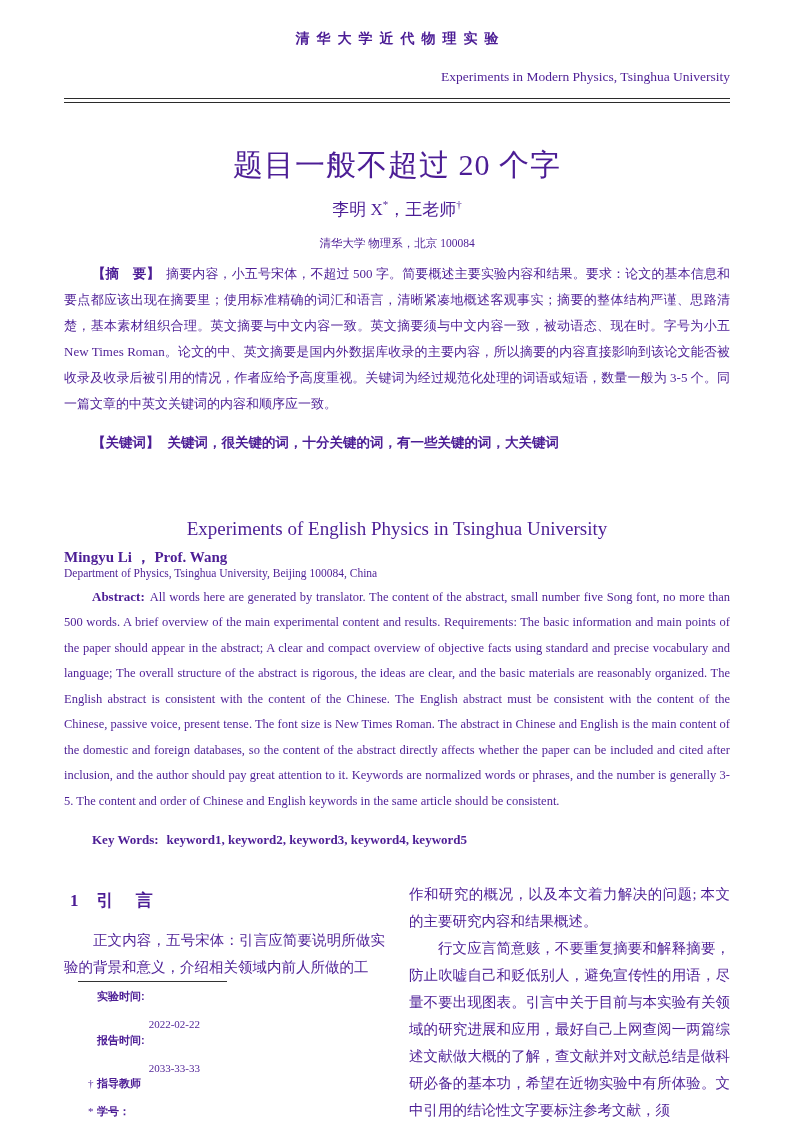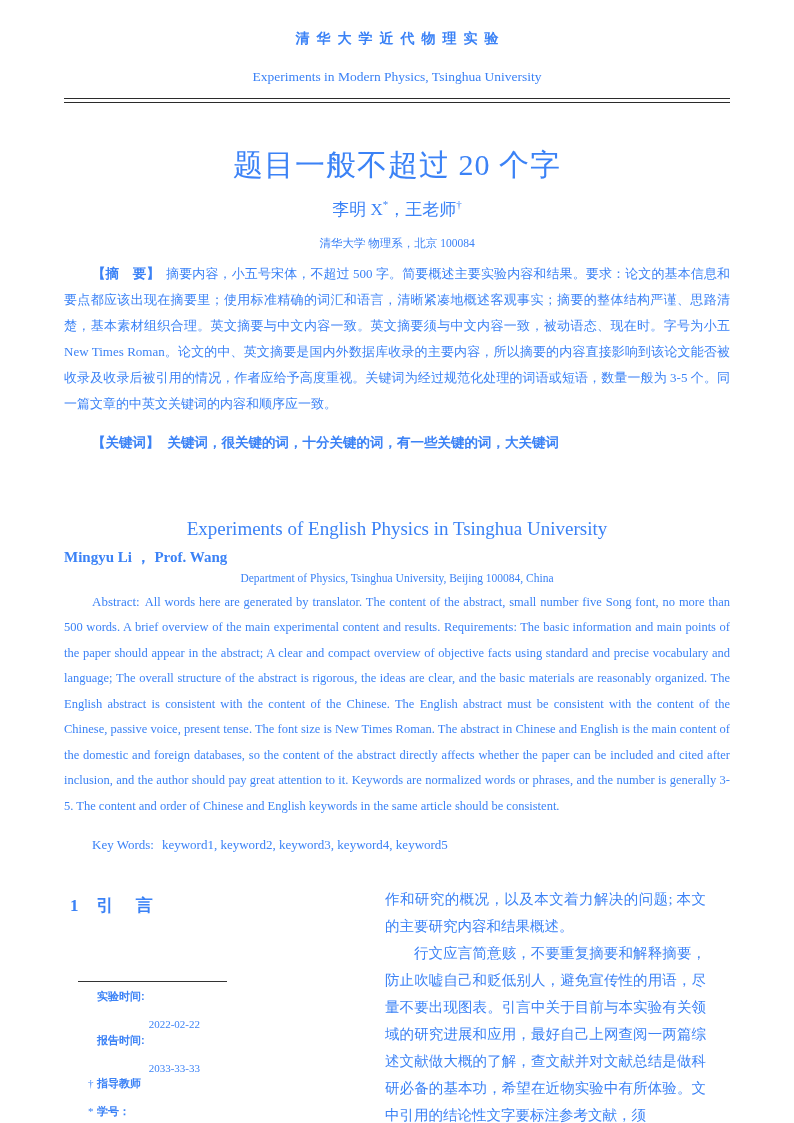--- a/index.html
+++ b/index.html
@@ -1,48 +1,48 @@
 <!DOCTYPE html>
 <html><head>
 <meta charset="utf-8">
 <style>
   html,body { margin:0; padding:0; background:#e8e8e8; }
   .page {
     width:794px; height:1123px; margin:0 auto; background:#ffffff;
     position:relative; overflow:hidden;
     font-family:"Liberation Serif","DejaVu Serif",serif;
-    color:#3b82f6;
+    color:#4c1d95;
   }
   .inner { position:absolute; left:64px; top:0; width:666px; }
 
   .hei { font-family:"Liberation Sans","DejaVu Sans",sans-serif; font-weight:700; }
 
   .hdr-zh { margin-top:30px; text-align:center; font-size:14px; letter-spacing:7px; text-indent:7px; }
-  .hdr-en { margin-top:21px; text-align:center; font-size:13.5px; }
+  .hdr-en { margin-top:21px; text-align:right; font-size:13.5px; }
   .double-rule { margin-top:13px; height:2.5px; border-top:1.5px solid #2b2b2b; border-bottom:1.5px solid #2b2b2b; }
 
   .main-title { margin-top:42px; font-size:30px; text-align:center; letter-spacing:1px; font-weight:400; }
   .authors-zh { margin-top:12px; font-size:17px; text-align:center; }
   .authors-zh sup { font-size:11px; }
   .affil-zh { margin-top:15px; font-size:11.5px; text-align:center; }
 
   .abs-zh { margin-top:10px; font-size:13px; line-height:26px; text-align:justify; text-indent:28px; }
   .abs-zh .abs-label { font-size:13.5px; margin-right:6px; }
   .kw-zh { margin-top:5px; font-size:13.5px; line-height:26px; text-indent:28px; }
   .kw-zh .kw-label { margin-right:8px;margin-top:10px; }
 
   .en-title { margin-top:62px; font-size:19px; text-align:center; font-weight:400; }
   .en-authors { margin-top:8px; font-size:15px; font-weight:700; }
-  .en-affil { margin-top:5px; font-size:11.5px; text-align:center; }
+  .en-affil { font-size:11.5px; }
   .abs-en { margin-top:5px; font-size:12.5px; line-height:25.5px; text-align:justify; text-indent:28px; }
-  .abs-en .abs-en-label { font-weight:400; font-size:13px; margin-right:5px; }
-  .kw-en { font-size:13px; line-height:25.5px; text-indent:28px; font-weight:400; }
+  .abs-en .abs-en-label { font-weight:700; font-size:13px; margin-right:5px; }
+  .kw-en { font-size:13px; line-height:25.5px; text-indent:28px; font-weight:700; }
   .kw-en .kw-en-label { margin-right:8px; }
 
-  .columns { margin-top:28px; display:flex; }
+  .columns { margin-top:28px; display:flex; gap:24px; }
   .col { width:321px; font-size:14.5px; line-height:27px; text-align:justify; }
   .sec-heading { font-size:17px; font-weight:700; margin:6px 0 13px 6px; }
   .sec-num { margin-right:18px; }
   .sec-title { letter-spacing:9px; }
   .col p { margin:0; }
   .indent { text-indent:2em; }
 
   .footnote { position:absolute; left:78px; top:981px; width:270px; font-size:11px; line-height:15.5px; }
   .fn-rule { width:149px; border-top:1.5px solid #333; margin-bottom:7px; }
   .fn-item { display:flex; padding-left:10px; }
@@ -86,20 +86,21 @@
 
     <p class="kw-en">
       <span class="kw-en-label">Key Words:</span><span>keyword1, keyword2, keyword3, keyword4, keyword5</span>
     </p>
 
     <div class="columns">
       <div class="col">
         <div class="sec-heading">
           <span class="sec-num">1</span><span class="sec-title">引 言</span>
         </div>
+        <p class="indent">正文内容，五号宋体：引言应简要说明所做实验的背景和意义，介绍相关领域内前人所做的工</p>
       </div>
       <div class="col">
         <p>作和研究的概况，以及本文着力解决的问题; 本文的主要研究内容和结果概述。</p>
         <p class="indent">行文应言简意赅，不要重复摘要和解释摘要，防止吹嘘自己和贬低别人，避免宣传性的用语，尽量不要出现图表。引言中关于目前与本实验有关领域的研究进展和应用，最好自己上网查阅一两篇综述文献做大概的了解，查文献并对文献总结是做科研必备的基本功，希望在近物实验中有所体验。文中引用的结论性文字要标注参考文献，须</p>
       </div>
     </div>
 
   </div>
 
   <div class="footnote">

